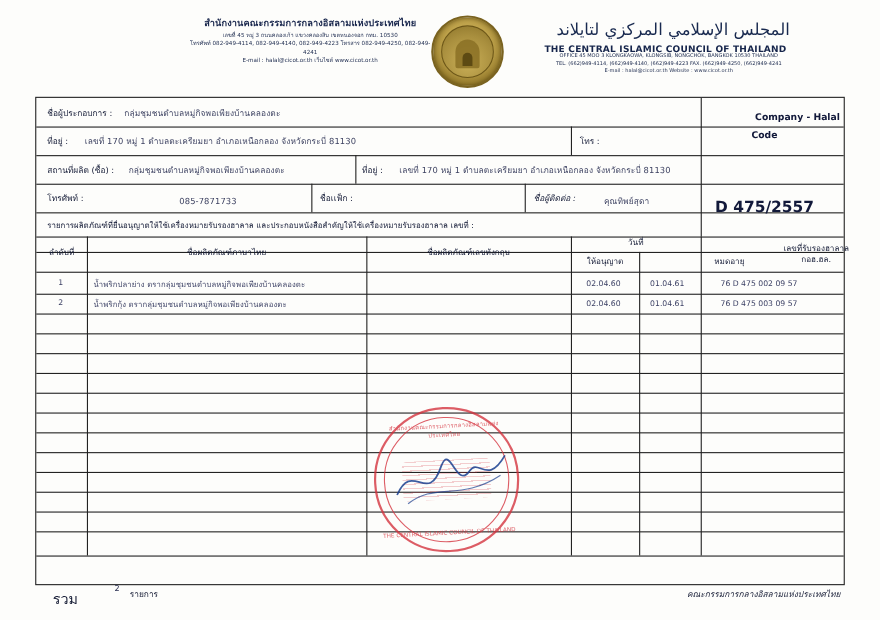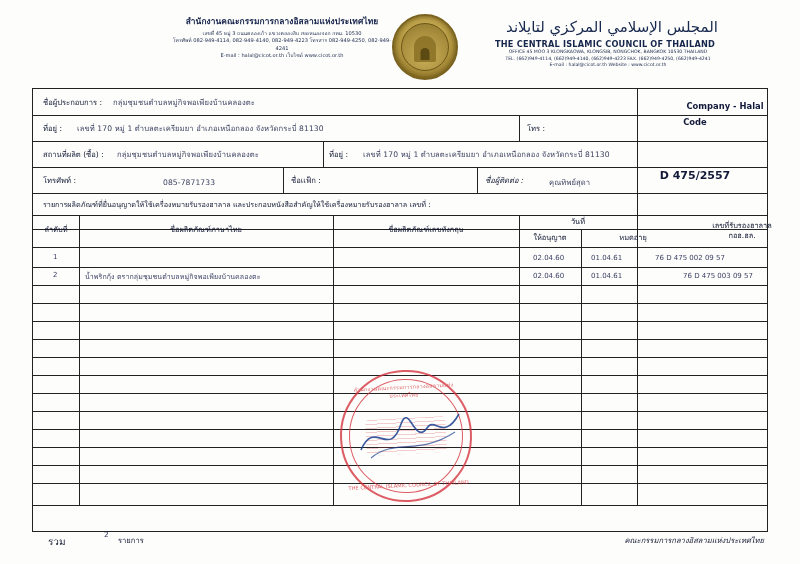--- a/index.html
+++ b/index.html
@@ -250,21 +250,21 @@
     position: absolute;
     left: 32px;
     top: 534px;
     width: 736px;
     height: 20px;
   }
   .foot-left {
     position: absolute;
     left: 16px;
     top: 0;
-    font-size: 10px;
+    font-size: 13px;
     color: #141a33;
   }
   .foot-count {
     position: absolute;
     left: 72px;
     top: -4px;
     font-size: 7.4px;
     color: #2a2f52;
   }
   .foot-unit {
@@ -350,57 +350,58 @@
     <div class="cell label" style="left:10px; top:86px;">โทรศัพท์ :</div>
     <div class="cell value thai-hand" style="left:130px; top:88px;">085-7871733</div>
     <div class="cell label" style="left:258px; top:86px;">ชื่อเเฟ็ก :</div>
     <div class="cell label" style="left:452px; top:86px;font-style:italic;">ชื่อผู้ติดต่อ :</div>
     <div class="cell value thai-hand" style="left:516px; top:88px;">คุณทิพย์สุดา</div>
 
     <div class="cell label" style="left:10px; top:110px; font-size:7.2px;">รายการผลิตภัณฑ์ที่ยื่นอนุญาตให้ใช้เครื่องหมายรับรองฮาลาล และประกอบหนังสือสำคัญให้ใช้เครื่องหมายรับรองฮาลาล เลขที่ :</div>
 
     <div class="code-box-title" style="left:644px; top:12px;">Company - Halal</div>
     <div class="code-box-title" style="left:614px; top:28px;">Code</div>
-    <div class="code-box-title" style="left:614px; top:80px; font-size:11px;">D 475/2557</div>
+    <div class="code-box-title" style="left:614px; top:92px; font-size:14px;">D 475/2557</div>
 
     <div class="col-head" style="left:0px;   top:136px; width:46px;">ลำดับที่</div>
     <div class="col-head" style="left:46px;  top:136px; width:254px;">ชื่อผลิตภัณฑ์ภาษาไทย</div>
     <div class="col-head" style="left:300px; top:136px; width:186px;">ชื่อผลิตภัณฑ์เลขทังกฤษ</div>
     <div class="col-head" style="left:486px; top:128px; width:118px;font-family:Liberation Mono, monospace;">วันที่</div>
     <div class="col-head" style="left:486px; top:144px; width:62px;">ให้อนุญาต</div>
-    <div class="col-head" style="left:540px; top:144px; width:56px;padding-left:32px;">หมดอายุ</div>
+    <div class="col-head" style="left:570px; top:144px; width:56px;padding-left:32px;">หมดอายุ</div>
     <div class="col-head" style="left:604px; top:132px; width:130px; white-space:pre-line;margin-left:40px;">เลขที่รับรองฮาลาล
 กอฮ.ฮล.</div>
 
     <div class="row-line" style="top:178px;"></div>
     <div class="row-line" style="top:196px;"></div>
     <div class="row-line" style="top:214px;"></div>
     <div class="row-line" style="top:232px;"></div>
     <div class="row-line" style="top:250px;"></div>
     <div class="row-line" style="top:268px;"></div>
     <div class="row-line" style="top:286px;"></div>
     <div class="row-line" style="top:304px;"></div>
     <div class="row-line" style="top:322px;"></div>
     <div class="row-line" style="top:340px;"></div>
     <div class="row-line" style="top:358px;"></div>
     <div class="row-line" style="top:376px;"></div>
     <div class="row-line" style="top:394px;"></div>
 
     <div class="data-cell" style="left:20px; top:164px;">1</div>
+    <div class="data-cell thai-hand" style="left:52px; top:164px;">น้ำพริกปลาย่าง ตรากลุ่มชุมชนตำบลหมู่กิจพอเพียงบ้านคลองตะ</div>
     <div class="data-cell" style="left:306px; top:164px;"></div>
     <div class="data-cell" style="left:500px; top:165px;">02.04.60</div>
     <div class="data-cell" style="left:558px; top:165px;">01.04.61</div>
     <div class="data-cell" style="left:622px; top:165px;">76 D 475 002  09  57</div>
 
     <div class="data-cell" style="left:20px; top:182px;">2</div>
     <div class="data-cell thai-hand" style="left:52px; top:182px;">น้ำพริกกุ้ง ตรากลุ่มชุมชนตำบลหมู่กิจพอเพียงบ้านคลองตะ</div>
     <div class="data-cell" style="left:306px; top:182px;"></div>
     <div class="data-cell" style="left:500px; top:183px;">02.04.60</div>
     <div class="data-cell" style="left:558px; top:183px;">01.04.61</div>
-    <div class="data-cell" style="left:622px; top:183px;margin-left:28px;">76 D 475 003  09  57</div>
+    <div class="data-cell" style="left:622px; top:183px;">76 D 475 003  09  57</div>
 
   </div>
 
   <div class="stamp">
     <div class="stamp-text-top">สำนักงานคณะกรรมการกลางอิสลามแห่งประเทศไทย</div>
     <div class="stamp-center"></div>
     <div class="stamp-text-bottom">THE CENTRAL ISLAMIC COUNCIL OF THAILAND</div>
   </div>
 
   <svg class="signature" viewBox="0 0 110 70">

